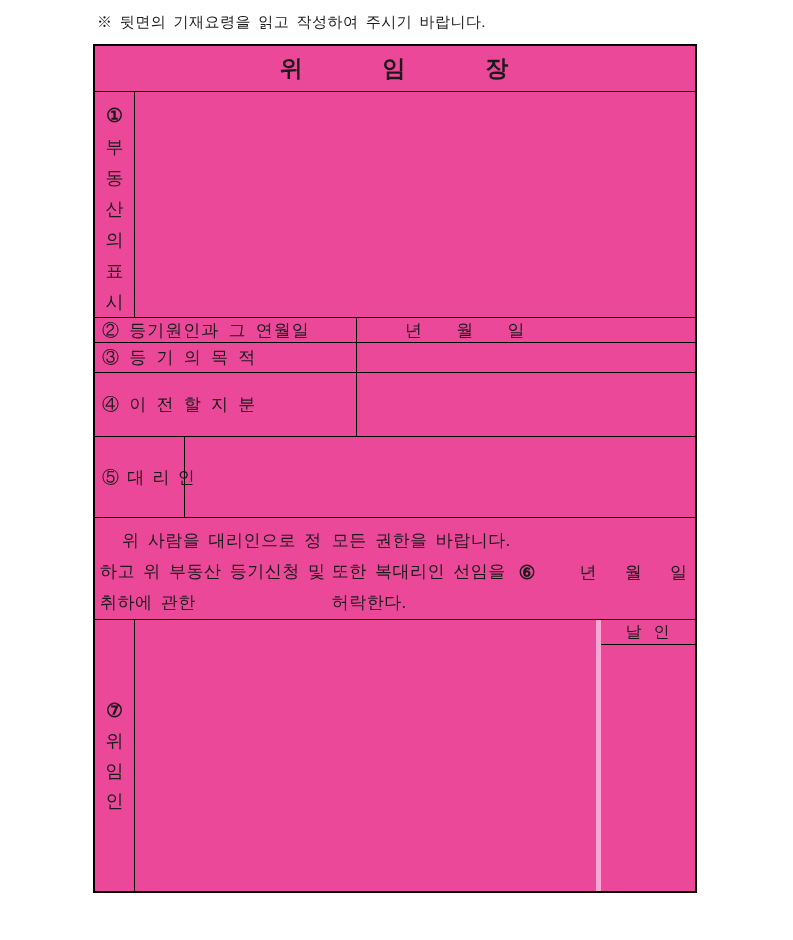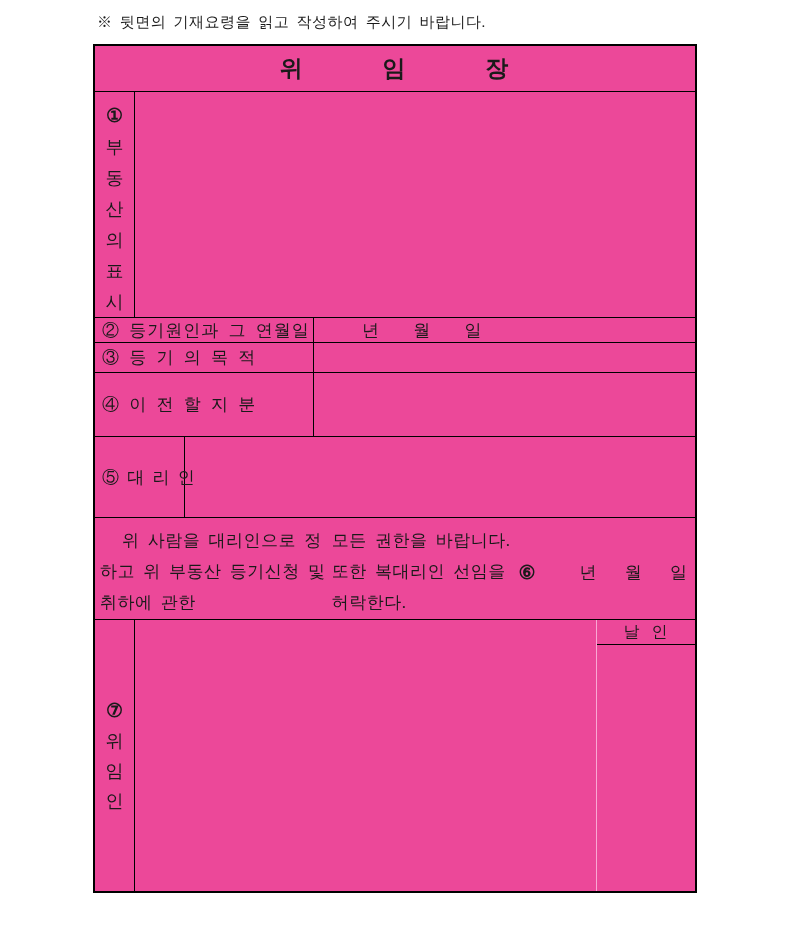--- a/index.html
+++ b/index.html
@@ -63,21 +63,21 @@
   .row-property .vlabel-col { padding-top: 14px; gap: 13px; }
   .circled-num { font-weight: bold; font-size: 19px; }
   .cell-content { flex: 1 1 auto; }
 
   
   .row-cause   { height: 25px; }
   .row-purpose { height: 30px; }
   .row-share   { height: 64px; gap: 40px; }
   .row-agent   { height: 81px; }
   .hlabel-cell {
-    width: 219px;
+    width: 262px;
     border-right: 1px solid #000;
     display: flex;
     align-items: center;
     padding-left: 7px;
     font-size: 17px;
     letter-spacing: 1px;
     word-spacing: 4px;
     white-space: nowrap;
   }
   .row-agent .hlabel-cell { width: 90px; letter-spacing: 0; word-spacing: 4px; }
@@ -110,21 +110,21 @@
   }
   .date-line .circled-num { margin-right: 44px; }
   .date-line .date-text { word-spacing: 24px; font-size: 17px; white-space: nowrap; }
 
   
   .row-delegator { height: 271px; }
   .row-delegator .vlabel-col { justify-content: center; gap: 12px; }
   .delegator-main { flex: 1 1 auto; }
   .seal-col {
     width: 99px;
-    border-left: 1px solid #f9a8d4;
+    border-left: 5px solid #f9a8d4;
     display: flex;
     flex-direction: column;
     text-align: center;
   }
   .seal-header {
     height: 25px;
     border-bottom: 1px solid #000;
     display: flex;
     align-items: center;
     justify-content: center;

